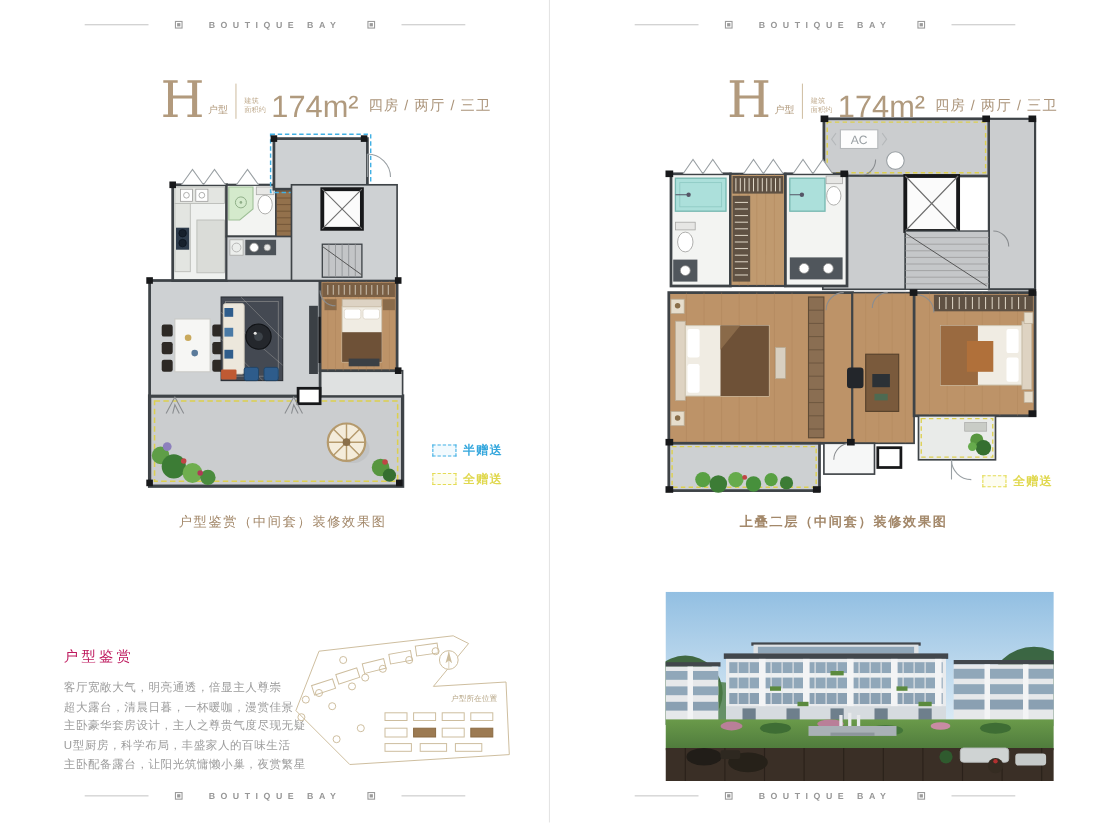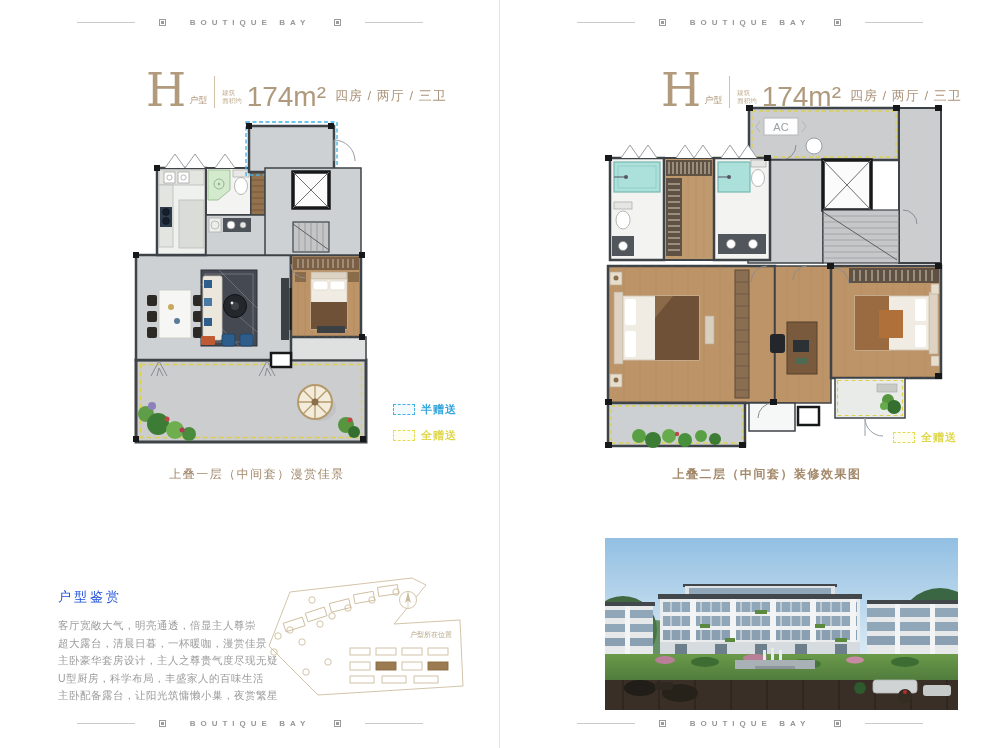--- a/index.html
+++ b/index.html
@@ -34,21 +34,21 @@
   .lg-row{display:flex;align-items:center;text-align:right;}
   .lg-row + .lg-row{margin-top:11px;}
   .lg-box{width:22px;height:11px;border:1px dashed;box-sizing:border-box;}
   .lg-blue{border-color:#41b0e4;background:#f2fafe;}
   .lg-yellow{border-color:#e4dc55;background:#fdfdf0;}
   .lg-label{font-size:11px;font-weight:bold;margin-left:6px;letter-spacing:1px;}
   .lg-label.blue{color:#35a7dd;} .lg-label.yellow{color:#e0d84e;}
 
   
   .appreciation{position:absolute;}
-  .app-head{font-size:13px;color:#1d4ed8;letter-spacing:3px;margin-bottom:11px;}
+  .app-head{font-size:13px;color:#be185d;letter-spacing:3px;margin-bottom:11px;}
   .app-line{font-size:10.5px;color:#9c9c9c;line-height:17.5px;letter-spacing:.5px;white-space:nowrap;}
 
   svg{display:block;}
   .abs{position:absolute;}
 </style>
 </head>
 <body>
 
 <div class="sheet">
 
@@ -229,21 +229,21 @@
       <div class="lg-row">
         <span class="lg-box lg-blue"></span>
         <span class="lg-label blue">半赠送</span>
       </div>
       <div class="lg-row">
         <span class="lg-box lg-yellow"></span>
         <span class="lg-label yellow">全赠送</span>
       </div>
     </div>
 
-    <div class="plan-caption" style="left:119px;top:466px;width:276px;">上叠一层（中间套）漫赏佳景</div>
+    <div class="plan-caption" style="left:119px;top:466px;width:276px;">户型鉴赏（中间套）装修效果图</div>
 
     <div class="appreciation" style="left:58px;top:588px;">
       <div class="app-head">户型鉴赏</div>
       <div class="app-line">客厅宽敞大气，明亮通透，倍显主人尊崇</div>
       <div class="app-line">超大露台，清晨日暮，一杯暖咖，漫赏佳景</div>
       <div class="app-line">主卧豪华套房设计，主人之尊贵气度尽现无疑</div>
       <div class="app-line">U型厨房，科学布局，丰盛家人的百味生活</div>
       <div class="app-line">主卧配备露台，让阳光筑慵懒小巢，夜赏繁星</div>
     </div>
 

